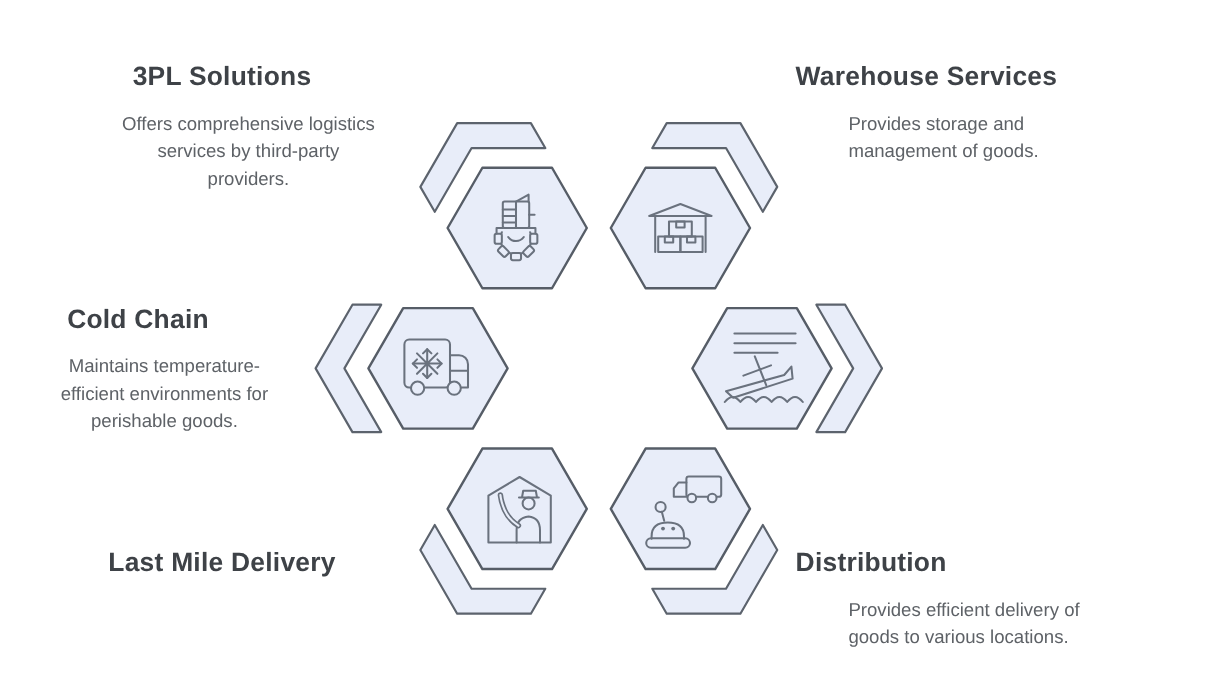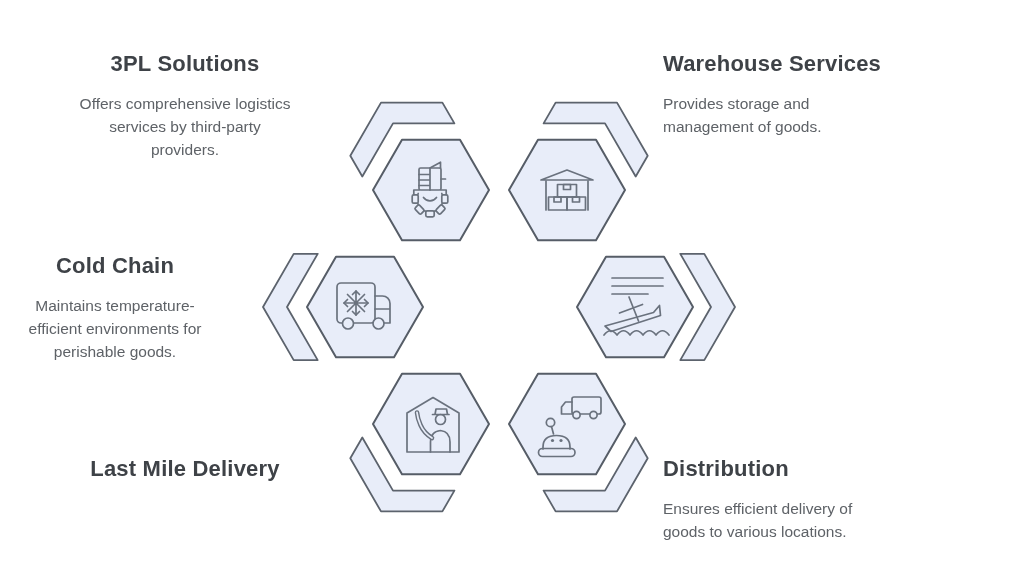--- a/index.html
+++ b/index.html
@@ -3,21 +3,21 @@
 <meta charset="utf-8">
 <style>
   html,body{margin:0;padding:0;background:#fff;}
   .stage{position:relative;width:1024px;height:576px;background:#ffffff;overflow:hidden;
          font-family:"Liberation Sans","DejaVu Sans",sans-serif;}
   .diagram-svg{position:absolute;left:0;top:0;}
   .section{position:absolute;}
   .s-right{text-align:center;}
   .title{font-size:22px;font-weight:700;color:#3e4247;line-height:28px;letter-spacing:.2px;white-space:nowrap;}
   .desc{margin-top:14px;font-size:15.5px;line-height:23px;color:#5e6267;}
-  .desc span{display:block;white-space:nowrap;}
+  .desc span{display:block;white-space:nowrap;margin-left:44px;}
   
   .chev{fill:#e8edf9;stroke:#5c636d;stroke-width:1.8;stroke-linejoin:round;}
   .hexa{fill:#e8edf9;stroke:#565d67;stroke-width:2;stroke-linejoin:round;}
   .ic{fill:none;stroke:#6a727e;stroke-width:1.7;stroke-linecap:round;stroke-linejoin:round;}
   .icfill{fill:#e8edf9;stroke:#6a727e;stroke-width:1.7;stroke-linejoin:round;}
   .dot{fill:#6a727e;stroke:none;}
   .armcore{fill:none;stroke:#6a727e;stroke-width:4.6;stroke-linecap:round;}
   .armhollow{fill:none;stroke:#e8edf9;stroke-width:1.8;stroke-linecap:round;}
 </style>
 </head>
@@ -141,18 +141,18 @@
 
   <div class="section s-right" style="left:35px;top:455px;width:300px;">
     <div class="title">Last Mile Delivery</div>
     <div class="desc">
     </div>
   </div>
 
   <div class="section" style="left:663px;top:455px;width:300px;">
     <div class="title">Distribution</div>
     <div class="desc">
-      <span>Ensures efficient delivery of</span>
+      <span>Provides efficient delivery of</span>
       <span>goods to various locations.</span>
     </div>
   </div>
 
 </div>
 
 </body></html>

